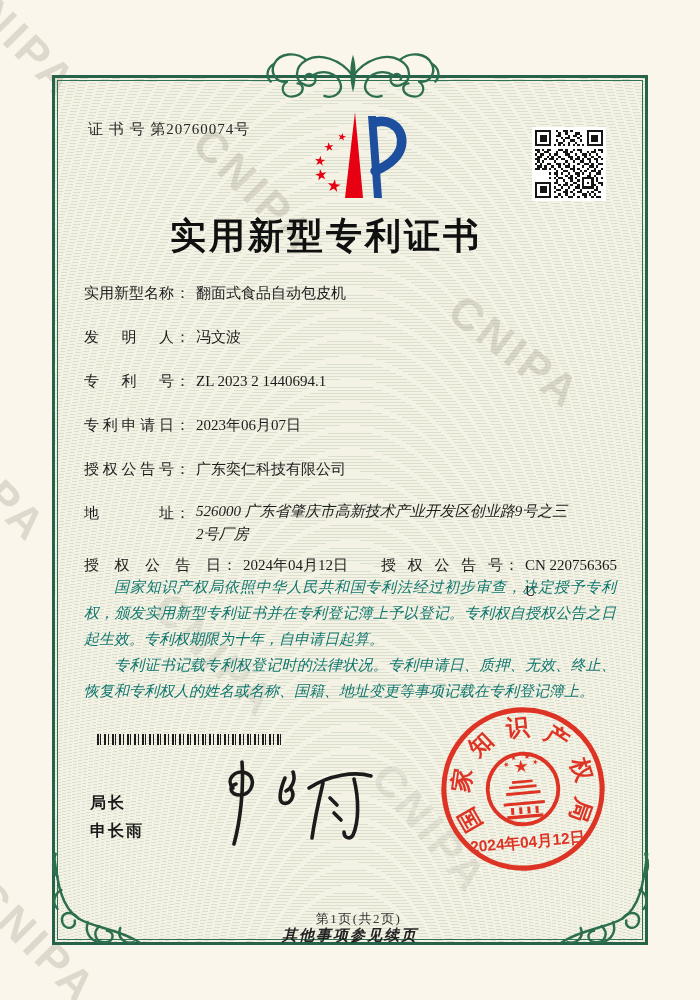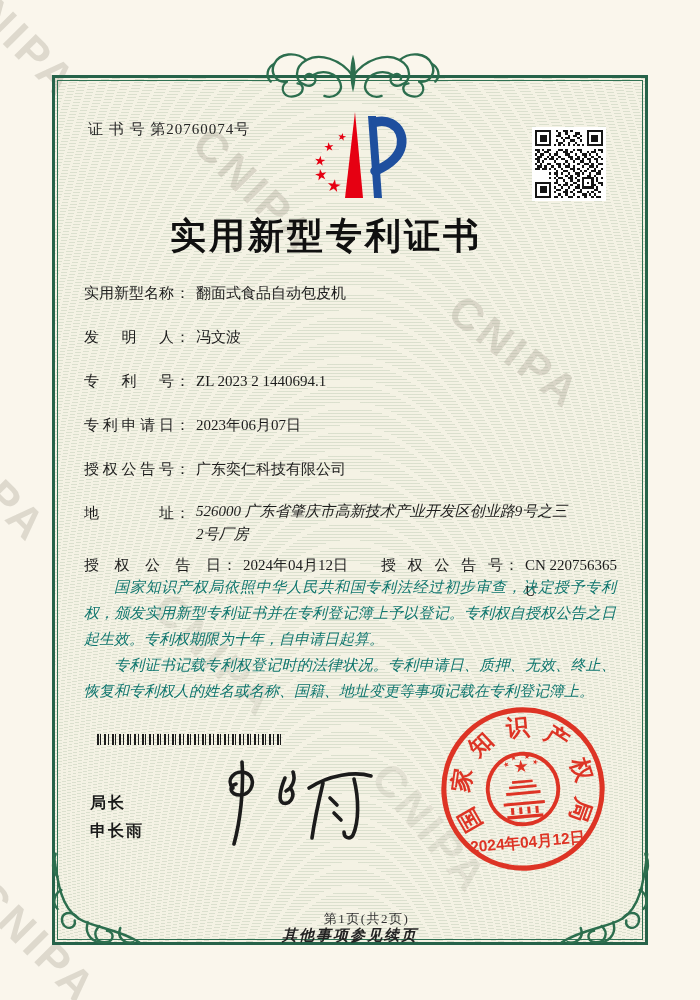--- a/index.html
+++ b/index.html
@@ -44,21 +44,21 @@
     background:repeating-linear-gradient(90deg,
       #1c1c1c 0 2px, transparent 2px 3px,
       #1c1c1c 3px 4px, transparent 4px 7px,
       #1c1c1c 7px 9px, transparent 9px 11px,
       #1c1c1c 11px 12px, transparent 12px 15px);}
   .signer{left:90px;top:789px;font-family:"Liberation Sans","DejaVu Sans",sans-serif;
     font-size:16px;font-weight:600;letter-spacing:2px;color:#1a1a1a;line-height:28px;}
   .sig{left:205px;top:750px;width:178px;height:102px;}
   .seal{left:437px;top:703px;width:172px;height:172px;transform:rotate(-5deg);opacity:0.95;z-index:4;}
   .flourish{z-index:4;}
-  .page-num{left:60px;top:910px;width:613px;text-align:center;font-size:13px;letter-spacing:1.5px;color:#333;}
+  .page-num{left:52px;top:910px;width:613px;text-align:center;font-size:13px;letter-spacing:1.5px;color:#333;}
   .note{left:0;top:926px;width:700px;text-align:center;font-size:15px;font-weight:600;
     font-style:italic;letter-spacing:2px;color:#222;}
 </style>
 </head>
 <body>
 
 <div class="page">
 
   <div class="inner-bg"></div>
 

